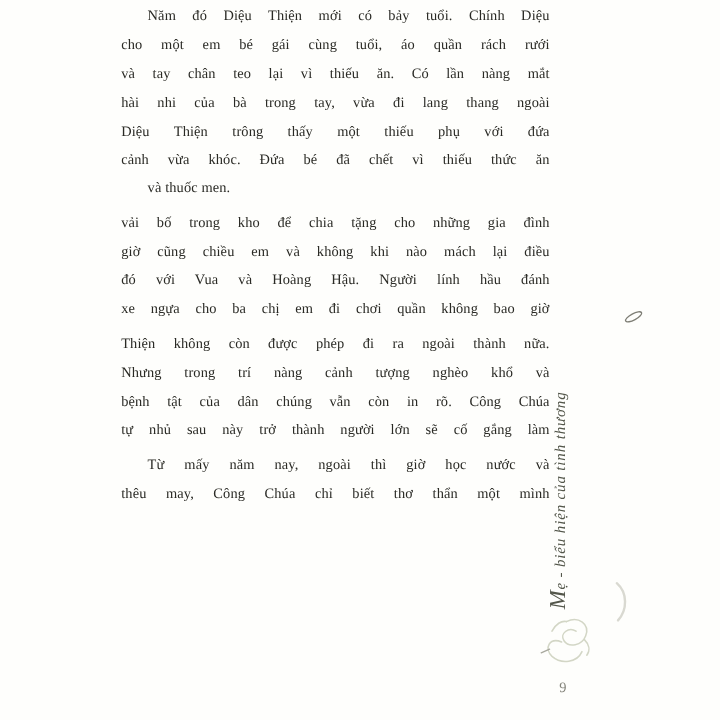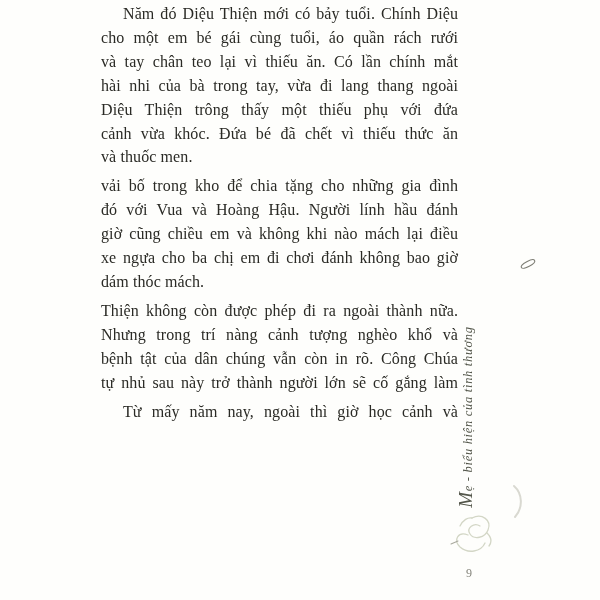--- a/index.html
+++ b/index.html
@@ -11,33 +11,33 @@
     font-family:"Liberation Serif","DejaVu Serif",serif;
   }
   .book-page{
     position:absolute;inset:0;
     background:#fefefc;
   }
   .text-block{
     position:absolute;
     left:101px;top:2px;
     width:357px;
-    font-size:16px;
+    font-size:12px;
     line-height:23.9px;
     color:#2a2a25;
     letter-spacing:0.1px;
   }
   .para + .para{margin-top:5px;}
   .line{
     text-align:justify;
     text-align-last:justify;
     -moz-text-align-last:justify;
   }
   .line.indent{padding-left:22px;}
-  .line.flush{text-align-last:left;-moz-text-align-last:left;}
+  .line.flush{text-align-last:left;margin-left:22px;-moz-text-align-last:left;}
   .side-title{
     position:absolute;
     left:466px;top:417px;
     transform:translate(-50%,-50%) rotate(-90deg);
     transform-origin:center;
     white-space:nowrap;
     font-style:italic;
     font-size:12.5px;
     letter-spacing:0.7px;
     color:#53564a;
@@ -67,41 +67,41 @@
 </style>
 </head>
 <body>
 
 <div class="book-page">
 
   <div class="text-block" id="paragraphs">
       <div class="para">
         <div class="line indent">Năm đó Diệu Thiện mới có bảy tuổi. Chính Diệu</div>
         <div class="line">cho một em bé gái cùng tuổi, áo quần rách rưới</div>
-        <div class="line">và tay chân teo lại vì thiếu ăn. Có lần chính mắt</div>
+        <div class="line">và tay chân teo lại vì thiếu ăn. Có lần nàng mắt</div>
         <div class="line">hài nhi của bà trong tay, vừa đi lang thang ngoài</div>
         <div class="line">Diệu Thiện trông thấy một thiếu phụ với đứa</div>
         <div class="line">cảnh vừa khóc. Đứa bé đã chết vì thiếu thức ăn</div>
         <div class="line flush">và thuốc men.</div>
       </div>
       <div class="para">
         <div class="line">vải bố trong kho để chia tặng cho những gia đình</div>
+        <div class="line">giờ cũng chiều em và không khi nào mách lại điều</div>
         <div class="line">đó với Vua và Hoàng Hậu. Người lính hầu đánh</div>
-        <div class="line">giờ cũng chiều em và không khi nào mách lại điều</div>
-        <div class="line">xe ngựa cho ba chị em đi chơi đánh không bao giờ</div>
-        <div class="line flush">dám thóc mách.</div>
+        <div class="line">xe ngựa cho ba chị em đi chơi quần không bao giờ</div>
       </div>
       <div class="para">
         <div class="line">Thiện không còn được phép đi ra ngoài thành nữa.</div>
         <div class="line">Nhưng trong trí nàng cảnh tượng nghèo khổ và</div>
         <div class="line">bệnh tật của dân chúng vẫn còn in rõ. Công Chúa</div>
         <div class="line">tự nhủ sau này trở thành người lớn sẽ cố gắng làm</div>
       </div>
       <div class="para">
-        <div class="line indent">Từ mấy năm nay, ngoài thì giờ học cảnh và</div>
+        <div class="line indent">Từ mấy năm nay, ngoài thì giờ học nước và</div>
+        <div class="line">thêu may, Công Chúa chỉ biết thơ thẩn một mình</div>
       </div>
     </div>
 
   <div class="side-title">Mẹ - biểu hiện của tình thương</div>
 
   <svg class="ornament" width="50" height="48" viewBox="0 0 50 48">
     <g fill="none" stroke="#ccd0bd" stroke-width="1.3" stroke-linecap="round">
       <path d="M25 7 C 35 2, 45 9, 41 19 C 38 27, 27 29, 23 23 C 19 17, 27 11, 33 15"></path>
       <path d="M21 24 C 11 20, 6 29, 13 36 C 21 43, 34 41, 38 32"></path>
       <path d="M13 15 C 16 9, 21 6, 25 7"></path>

